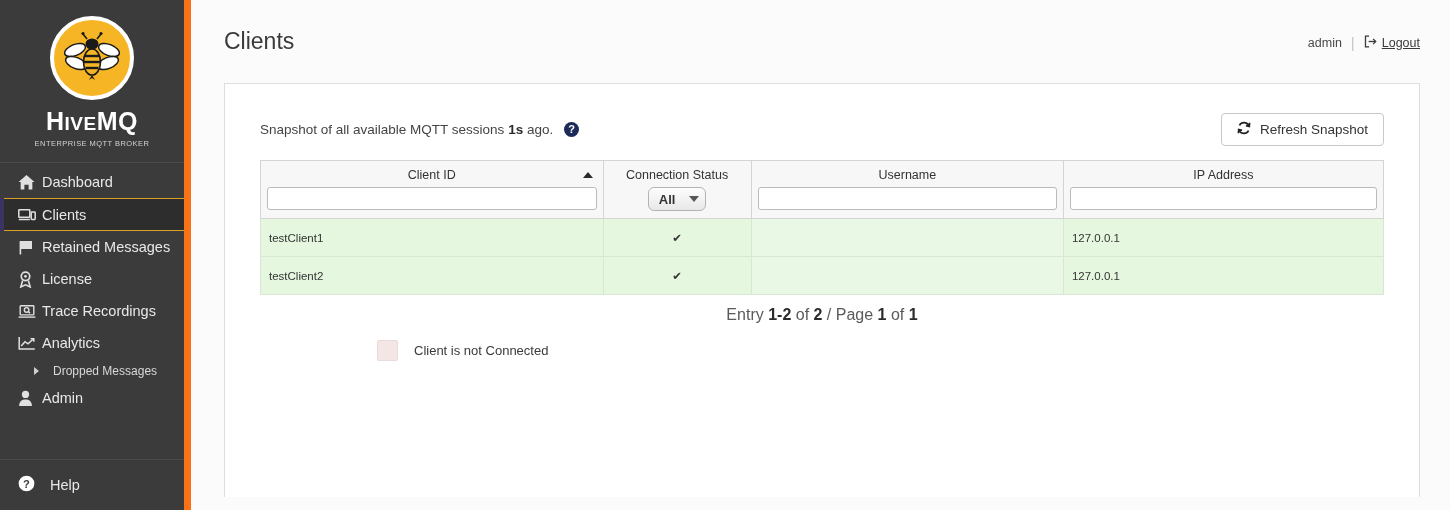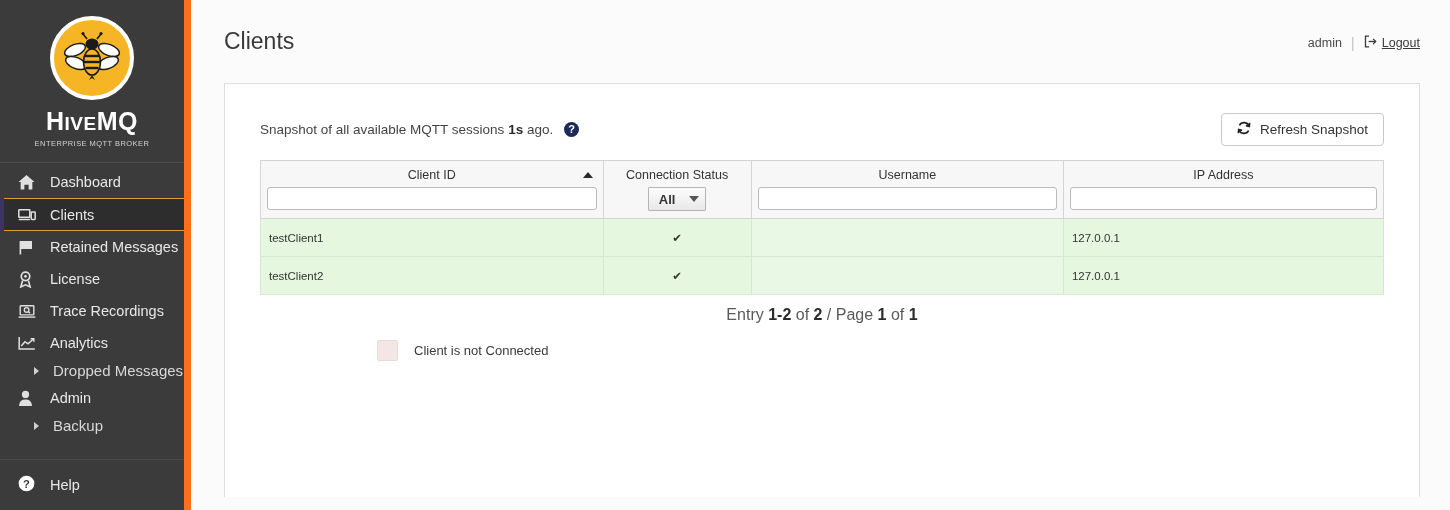--- a/index.html
+++ b/index.html
@@ -83,21 +83,21 @@
     position: relative;
   }
   .nav-item .nav-ico {
     width: 24px;
     flex: 0 0 24px;
     display: flex;
     align-items: center;
     justify-content: flex-start;
     color: #e0e0e0;
   }
-  .nav-item .nav-label { margin-left: 8px; white-space: nowrap; }
+  .nav-item .nav-label { white-space: nowrap; }
 
   .nav-item.active {
     background: #2d2d2d;
     border-top: 1px solid #d9a227;
     border-bottom: 1px solid #d9a227;
     height: 33px;
   }
   .nav-item.active::before {
     content: "";
     position: absolute;
@@ -105,21 +105,21 @@
     width: 4px;
     background: #3b3360;
   }
 
   .nav-sub {
     display: flex;
     align-items: center;
     height: 23px;
     padding-left: 34px;
     color: #d8d8d8;
-    font-size: 15px;
+    font-size: 12px;
     cursor: pointer;
   }
   .nav-sub .caret {
     width: 0; height: 0;
     border-left: 5px solid #cfcfcf;
     border-top: 4px solid transparent;
     border-bottom: 4px solid transparent;
     margin-right: 14px;
     flex: 0 0 auto;
   }
@@ -281,21 +281,21 @@
     border-radius: 3px;
     background: #ffffff;
     font-size: 12px;
     padding: 0 5px;
     font-family: "Liberation Sans", sans-serif;
     color: #333;
   }
   .status-select {
     height: 24px;
     border: 1px solid #b4b4b4;
-    border-radius: 1px;
+    border-radius: 6px;
     background: linear-gradient(#fdfdfd, #e8e8e8);
     font-size: 13px;
     color: #333333;
     font-family: "Liberation Sans", sans-serif;
     padding: 0 6px 0 10px;
     display: flex;
     align-items: center;
     gap: 14px;
     cursor: pointer;
   }
@@ -450,24 +450,20 @@
       <div class="nav-item">
         <span class="nav-ico">
           <svg width="15" height="17" viewBox="0 0 14 16" fill="currentColor">
             <circle cx="7" cy="4.2" r="3.4"></circle>
             <path d="M1 15 C1 10.8 3.6 9 7 9 C10.4 9 13 10.8 13 15 Z"></path>
           </svg>
         </span>
         <span class="nav-label">Admin</span>
       </div>
 
-      <div class="nav-sub">
-        <span class="caret"></span>
-        <span>Backup</span>
-      </div>
 
     </div>
 
     <div class="nav-spacer"></div>
 
     <div class="help-sep"></div>
     <div class="help-item">
       <span class="nav-ico">
         <svg width="17" height="17" viewBox="0 0 16 16">
           <circle cx="8" cy="8" r="7.4" fill="#ffffff"></circle>

